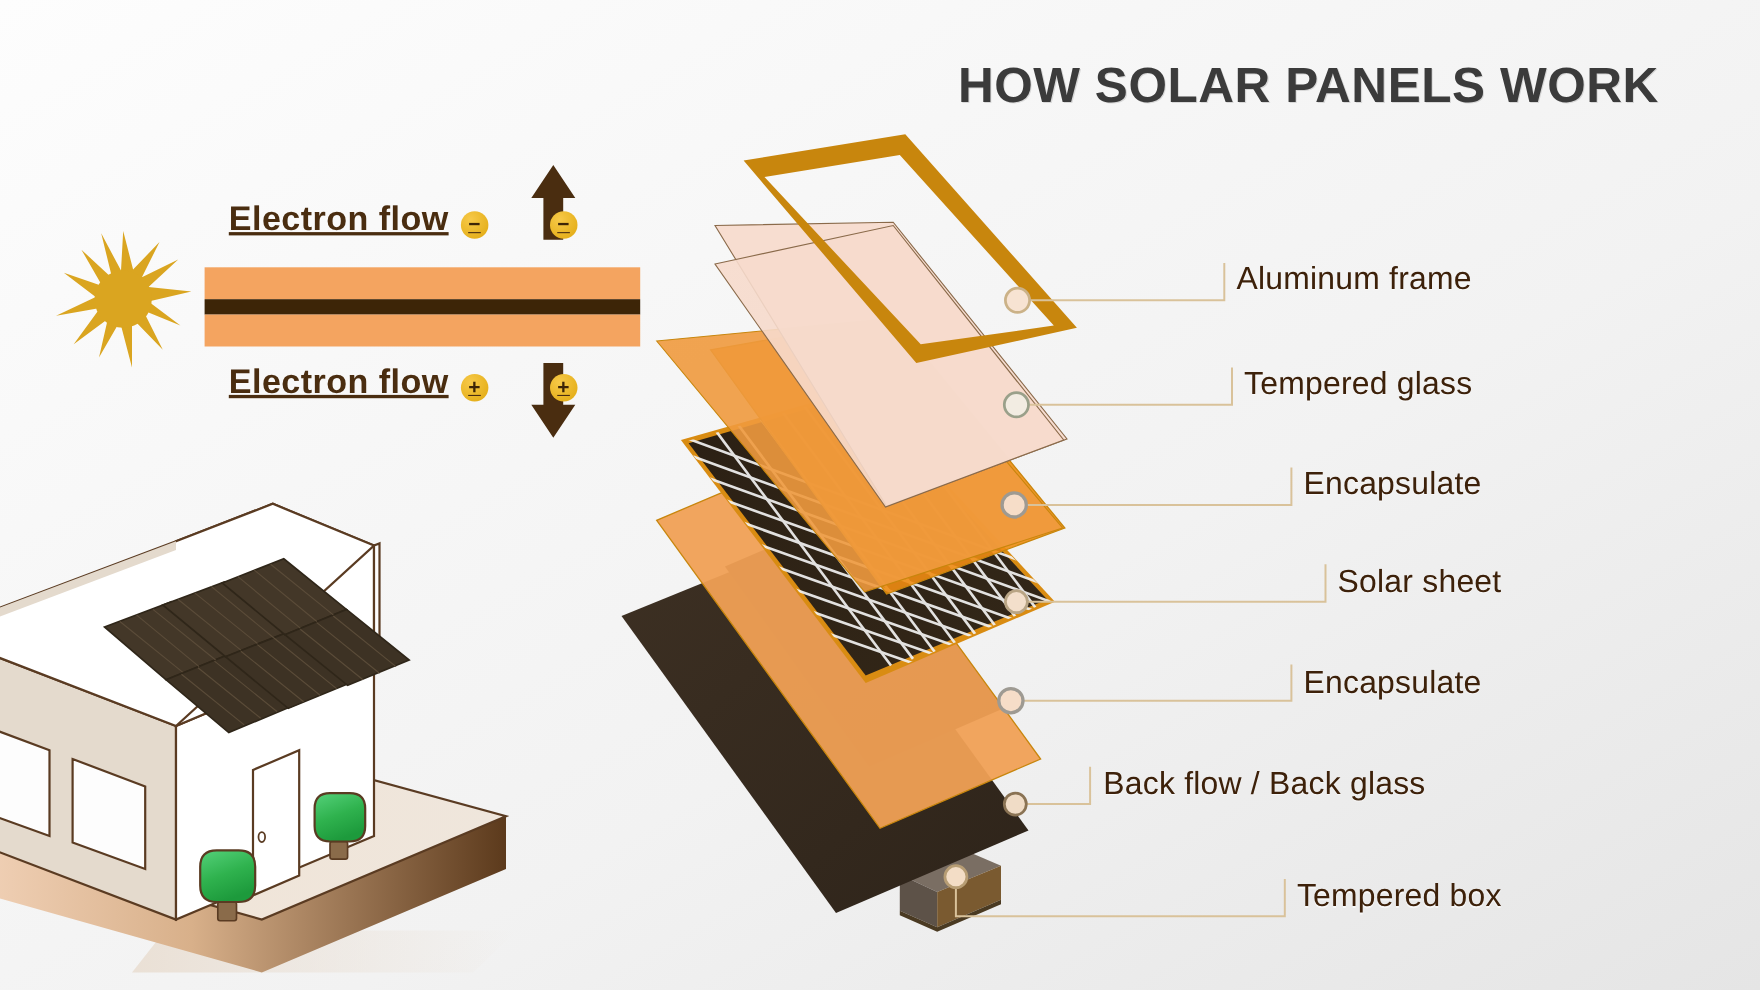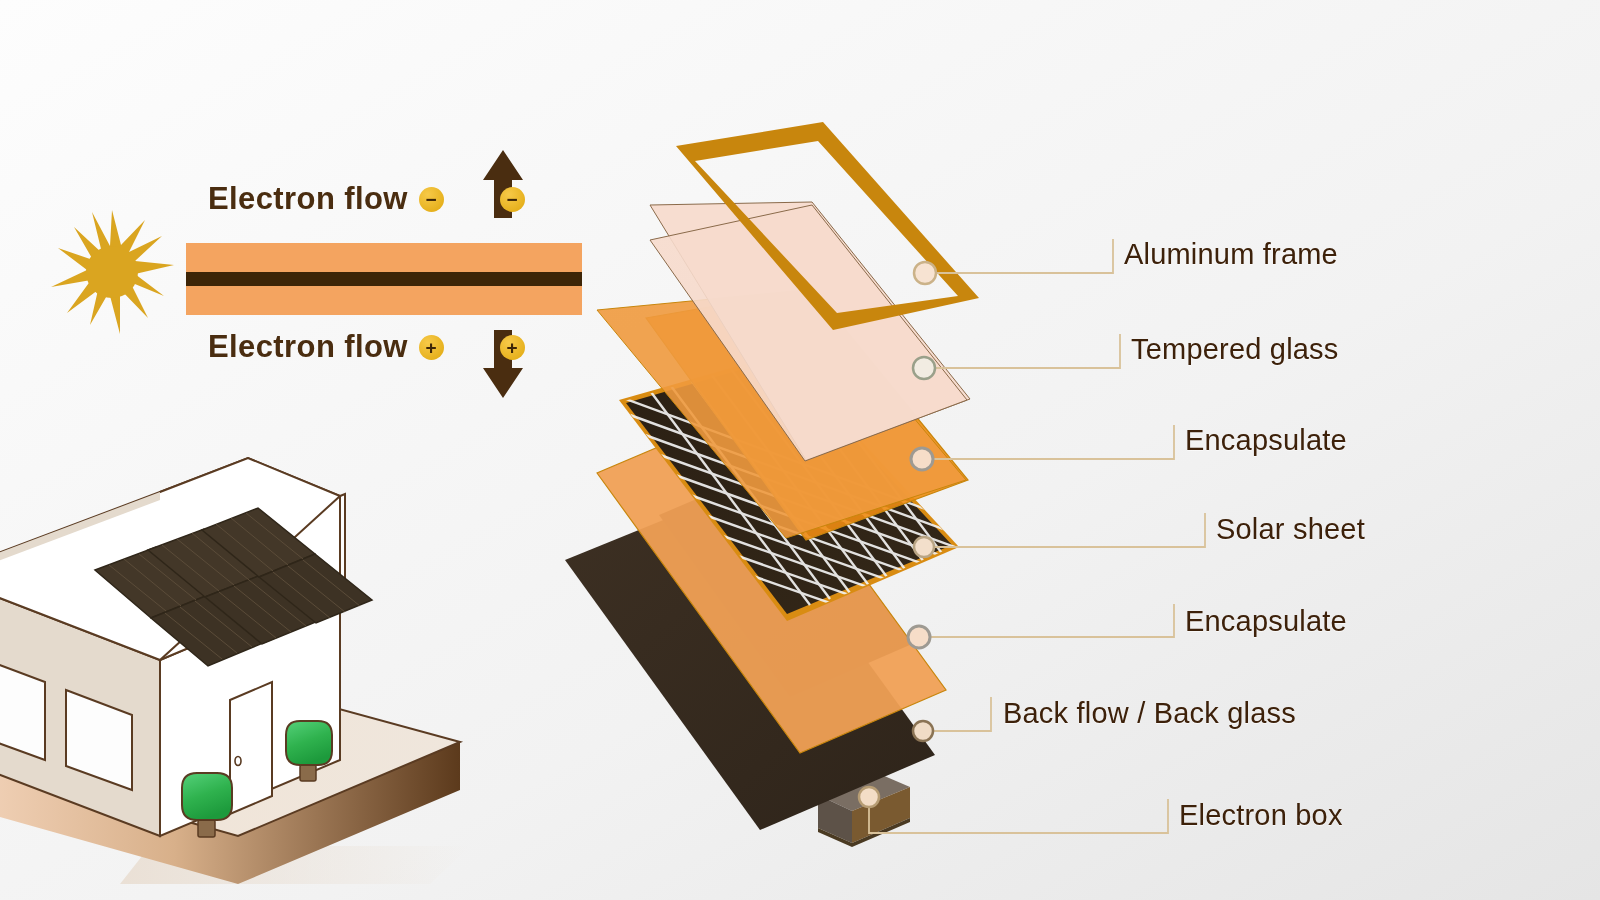--- a/index.html
+++ b/index.html
@@ -13,22 +13,22 @@
   svg.full{position:absolute;left:0;top:0;width:1600px;height:900px;}
 
   .title{
     position:absolute;right:92px;top:52px;
     font-size:45px;font-weight:bold;letter-spacing:.5px;
     color:#3b3b3b;white-space:nowrap;
     text-shadow:1px 1px 0 rgba(0,0,0,.12);
   }
 
   .eflow{
-    position:absolute;display:flex;align-items:center;gap:11px;
-    color:#4a2d10;font-size:31px;font-weight:bold;letter-spacing:.4px;white-space:nowrap;
+    position:absolute;display:flex;align-items:flex-end;gap:11px;
+    color:#4a2d10;font-size:31px;font-weight:bold;letter-spacing:.4px;white-space:nowrap;text-decoration:underline;
   }
   .eflow-top{left:208px;top:181px;}
   .eflow-bot{left:208px;top:329px;}
   .badge{
     width:25px;height:25px;border-radius:50%;
     background:radial-gradient(circle at 35% 30%,#f7c948,#e0a80e);
     display:inline-flex;align-items:center;justify-content:center;
     color:#3d2507;font-size:19px;font-weight:bold;line-height:1;
     font-family:"Liberation Sans",sans-serif;
   }
@@ -266,20 +266,21 @@
       <circle cx="925" cy="273" r="11" fill="#f7e3d2" stroke="#cbb288" stroke-width="2.5"></circle>
       <circle cx="924" cy="368" r="11" fill="#f2ece2" stroke="#9aa08a" stroke-width="2.5"></circle>
       <circle cx="922" cy="459" r="11" fill="#f6ddc8" stroke="#9e9a92" stroke-width="3"></circle>
       <circle cx="924" cy="547" r="10" fill="#f3dfcb" stroke="#b9a585" stroke-width="2.5"></circle>
       <circle cx="919" cy="637" r="11" fill="#f6ddc8" stroke="#9e9a92" stroke-width="3"></circle>
       <circle cx="923" cy="731" r="10" fill="#f0dcc6" stroke="#8a7354" stroke-width="2.5"></circle>
       <circle cx="869" cy="797" r="10" fill="#f3ddc6" stroke="#b79d74" stroke-width="2.5"></circle>
     </g>
   </svg>
 
+  <div class="title">HOW SOLAR PANELS WORK</div>
 
   <div class="eflow eflow-top">
     <span>Electron flow</span>
     <span class="badge">−</span>
     <span class="arrowslot"></span>
     <span class="badge">−</span>
   </div>
 
   <div class="eflow eflow-bot">
     <span>Electron flow</span>
@@ -287,15 +288,15 @@
     <span class="arrowslot"></span>
     <span class="badge">+</span>
   </div>
 
   <div class="label" id="lbl1" style="left: 1131px; top: 333px;">Tempered glass</div>
   <div class="label" id="lbl0" style="left: 1124px; top: 238px;">Aluminum frame</div>
   <div class="label" id="lbl2" style="left: 1185px; top: 424px;">Encapsulate</div>
   <div class="label" id="lbl3" style="left: 1216px; top: 513px;">Solar sheet</div>
   <div class="label" id="lbl4" style="left: 1185px; top: 605px;">Encapsulate</div>
   <div class="label" id="lbl5" style="left: 1003px; top: 697px;">Back flow / Back glass</div>
-  <div class="label" id="lbl6" style="left: 1179px; top: 799px;">Electron box</div>
+  <div class="label" id="lbl6" style="left: 1179px; top: 799px;">Tempered box</div>
 
 </div>
 
 </body></html>

